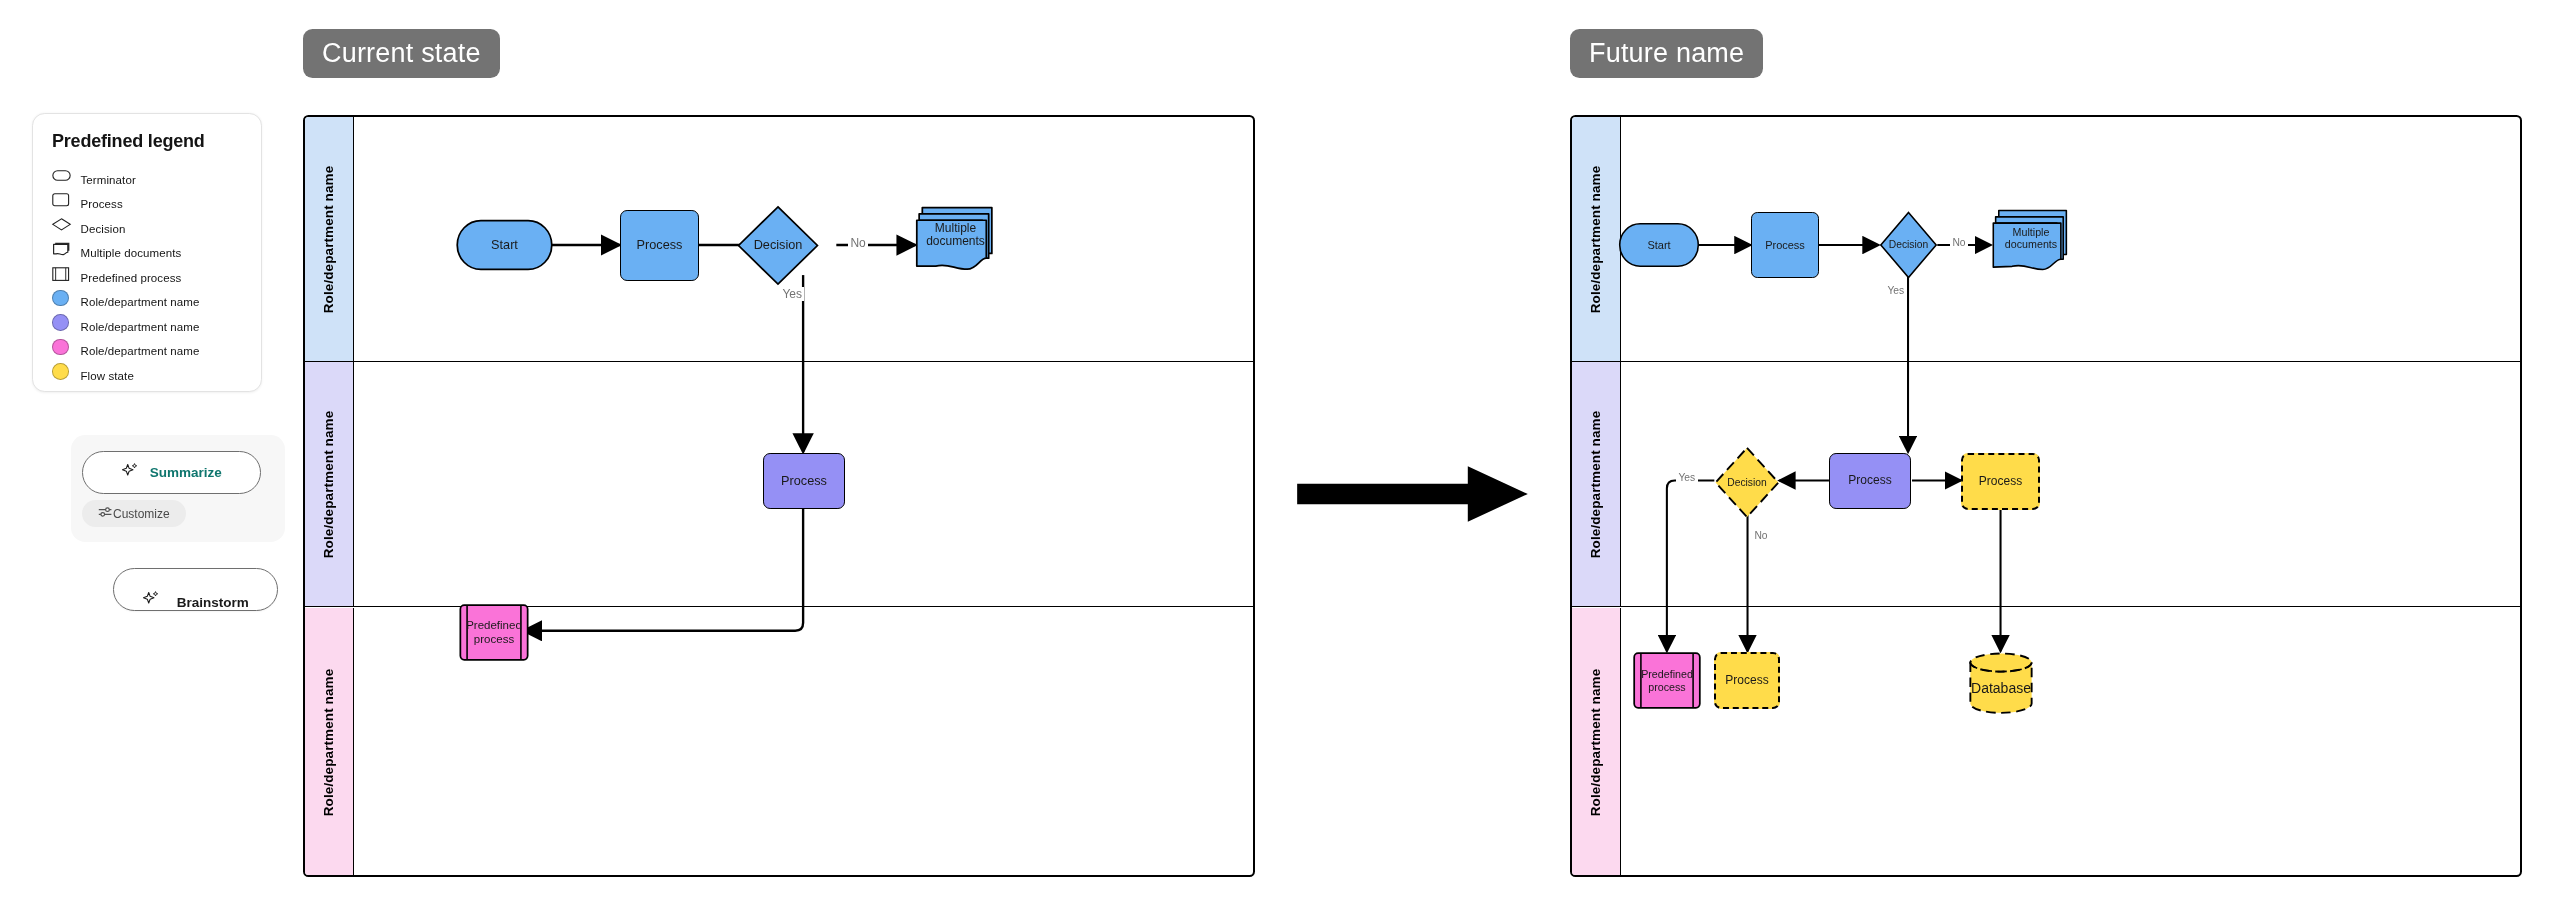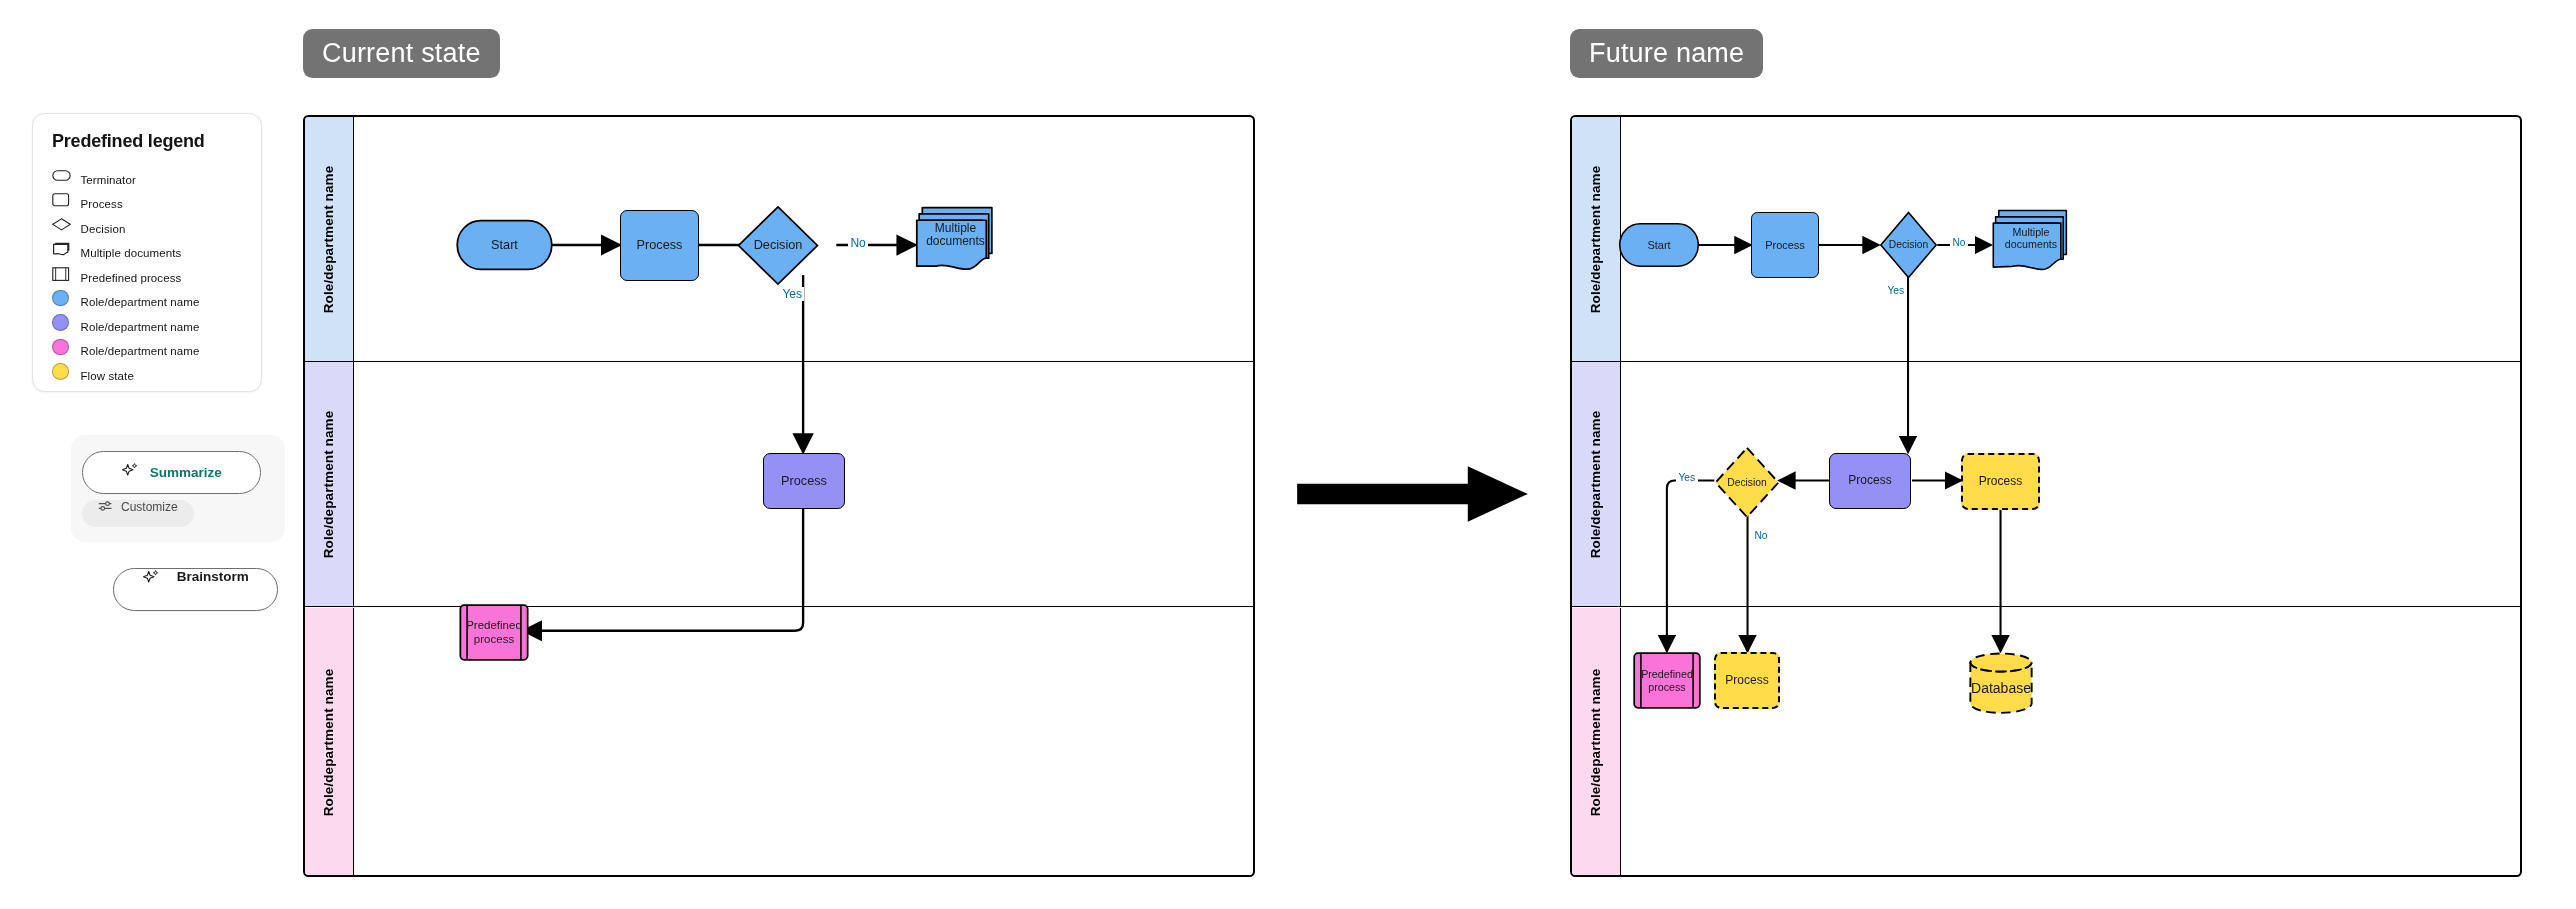--- a/index.html
+++ b/index.html
@@ -25,27 +25,27 @@
   
   #ai-card{left:71px;top:435px;width:214px;height:107px;background:#f7f7f7;border-radius:14.2px;}
   #summarize-btn{
     left:82px;top:451px;width:179px;height:43px;background:#fff;
     border:1.2px solid #6f6f6f;border-radius:21.4px;box-sizing:border-box;
     display:flex;align-items:center;justify-content:center;gap:11px;
   }
   #summarize-label{font-size:13.5px;font-weight:bold;color:#0f766e;}
   #customize-chip{
     left:82px;top:500px;height:27px;padding:0 16px;background:#ececec;border-radius:13.5px;
-    display:flex;gap:8px;
+    display:flex;align-items:center;
   }
   #customize-label{font-size:12px;color:#4a4a4a;}
   #brainstorm-btn{
     left:113px;top:568px;width:165px;height:43px;background:#fff;
     border:1.2px solid #6f6f6f;border-radius:21.4px;box-sizing:border-box;
-    display:flex;align-items:flex-start;justify-content:center;gap:17px;
+    display:flex;align-items:flex-end;justify-content:center;gap:17px;
     box-shadow:0 0.8px 1.6px rgba(0,0,0,.05);
   }
   #brainstorm-label{font-size:13.5px;font-weight:bold;color:#1b1b1b;}
 
   
   .state-pill{
     background:#737373;border-radius:9.5px;display:flex;align-items:center;
     padding:0 19px;height:49px;
   }
   .state-pill span{color:#fff;font-size:27px;letter-spacing:0.2px;}
@@ -65,21 +65,21 @@
   }
 
   
   .shape{position:absolute;box-sizing:border-box;display:flex;align-items:center;justify-content:center;
          text-align:center;line-height:1.15;color:#1a1a1a;}
   .sh-label{pointer-events:none;}
 
   .svgwrap{position:absolute;left:0;top:0;width:100%;height:100%;overflow:visible;}
   svg{overflow:visible;}
 
-  .edgelbl{position:absolute;background:#fff;font-size:12px;color:#0369a1;padding:0 2.4px;white-space:nowrap;}
+  .edgelbl{position:absolute;background:#fff;font-size:12px;color:#737373;padding:0 2.4px;white-space:nowrap;}
 </style>
 </head>
 <body>
 
 <div class="abs" id="legend-card">
   <div id="legend-title">Predefined legend</div>
 
   <div class="legend-row">
     <div class="legend-ico">
       <svg width="19" height="11" viewBox="0 0 24 14">

